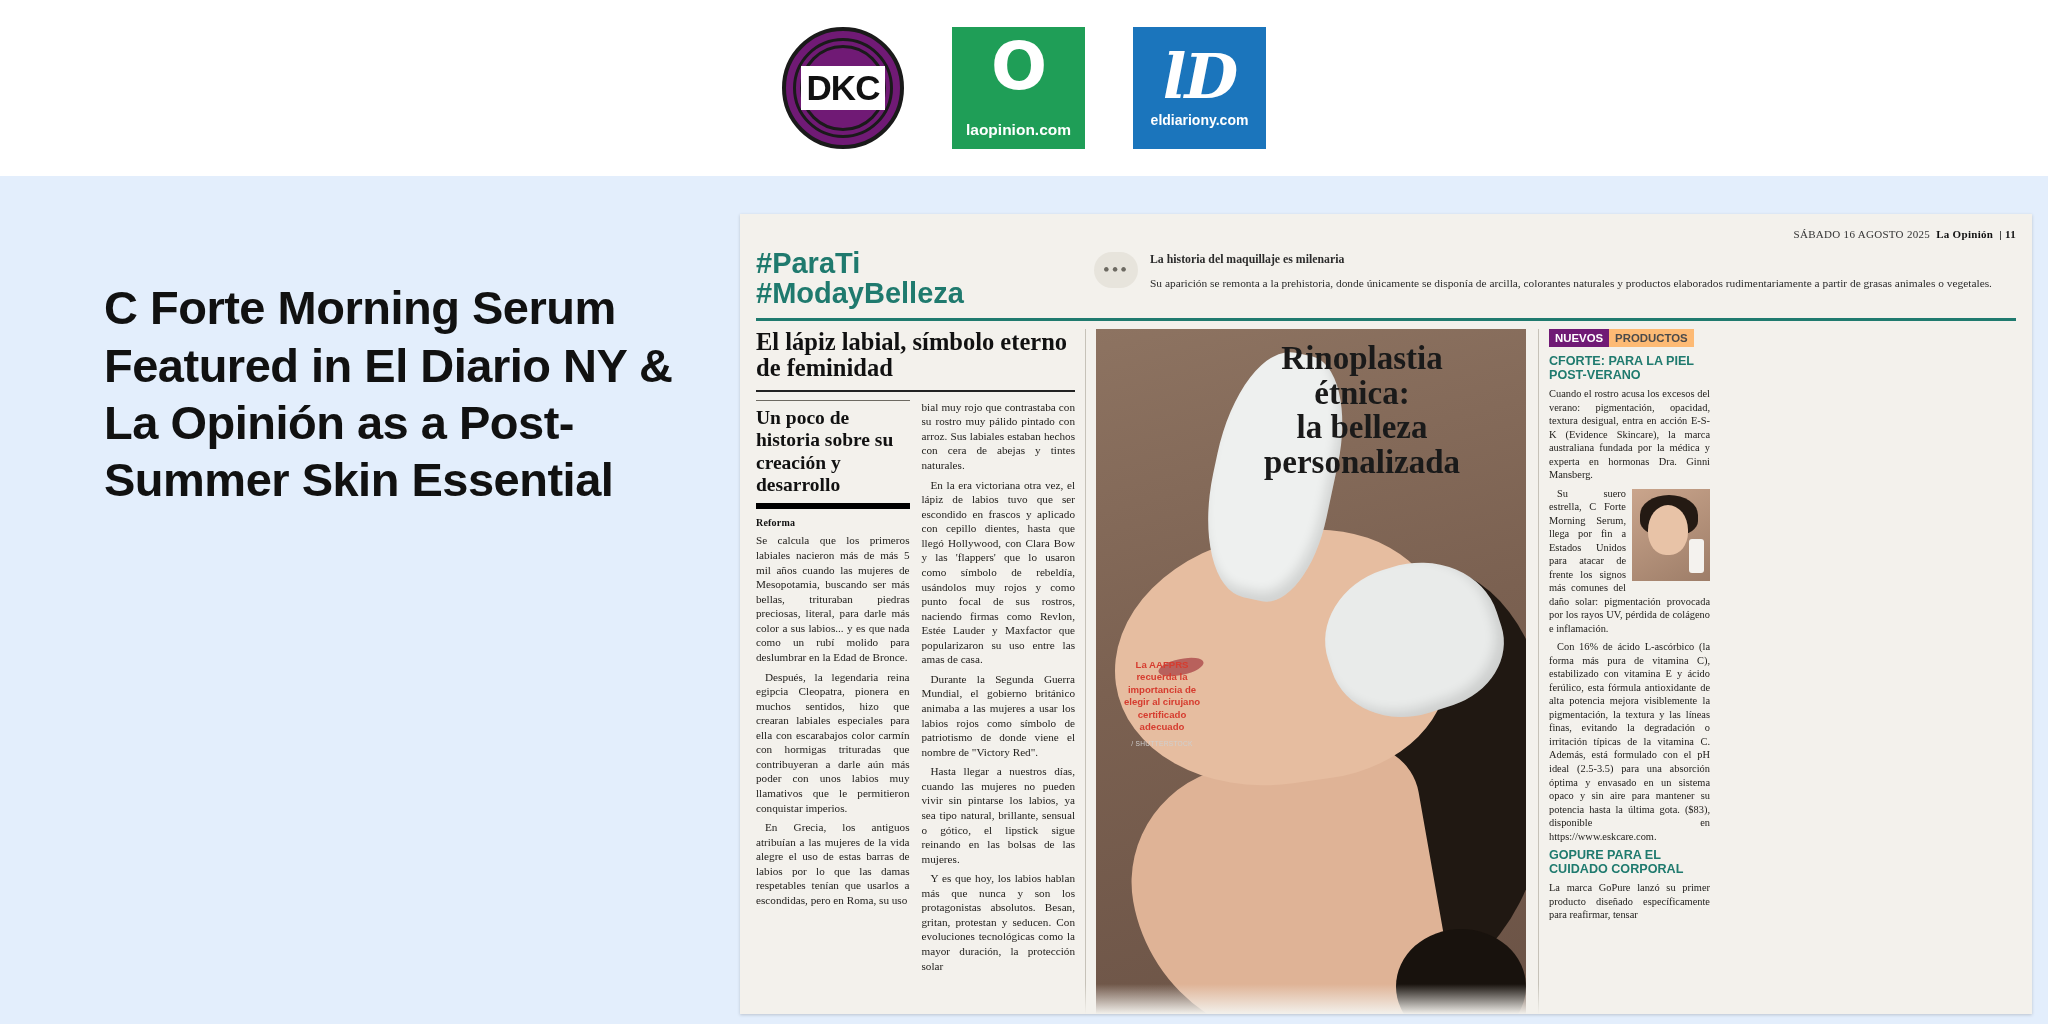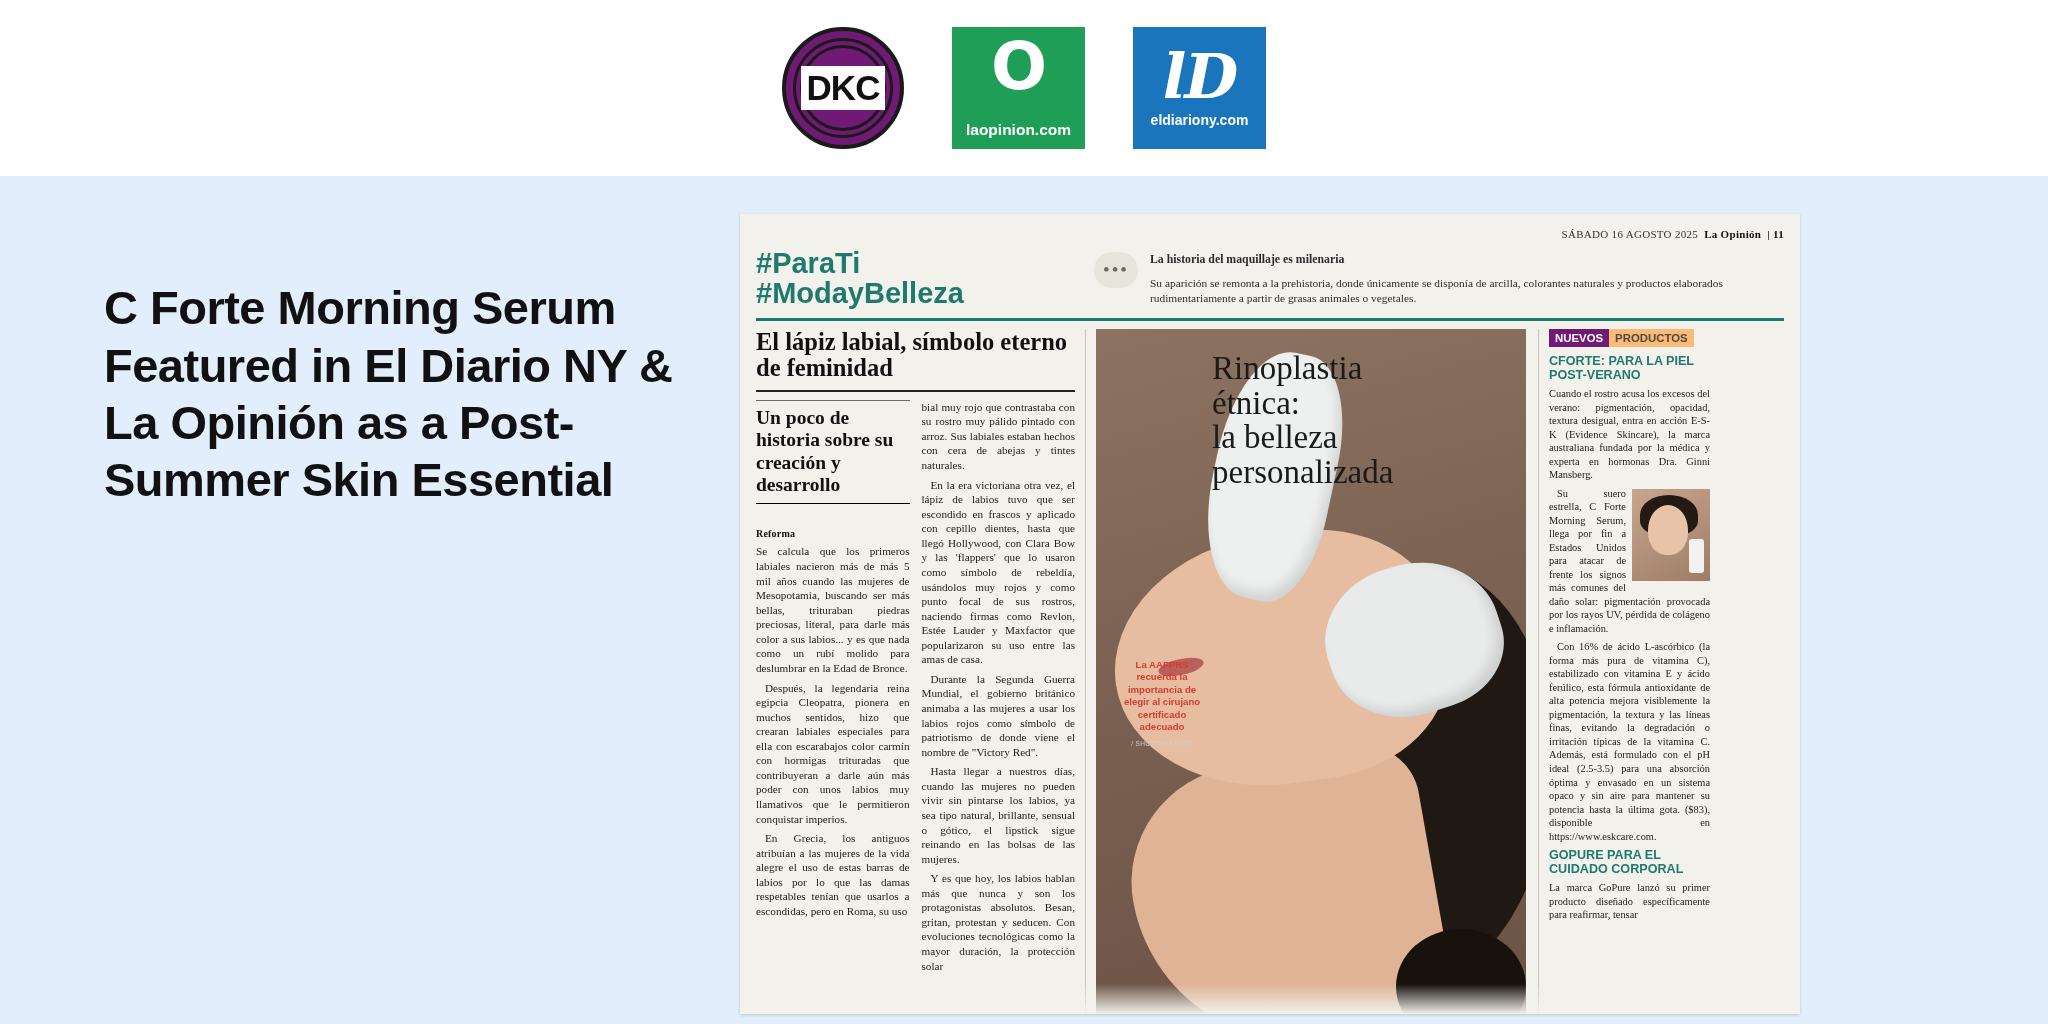--- a/index.html
+++ b/index.html
@@ -65,21 +65,21 @@
   }
 
   .headline {
     position: absolute; left: 104px; top: 72px; width: 600px;
     font-size: 47px; line-height: 1.22; font-weight: bold; color: #111;
     letter-spacing: -0.5px;
   }
 
   
   .clipping {
-    position: absolute; left: 740px; top: 38px; width: 1060px; height: 800px;
+    position: absolute; left: 740px; top: 38px; width: 1292px; height: 800px;
     background: #f3f1ec; box-shadow: 0 1px 3px rgba(0,0,0,.18);
     overflow: hidden; font-family: "Liberation Serif", serif;
   }
   .clip-inner { position: absolute; inset: 14px 16px 0 16px; }
 
   .clip-topline {
     display: flex; justify-content: flex-end; align-items: baseline;
     font-size: 11px; color: #333; letter-spacing: .3px; margin-bottom: 8px;
   }
   .clip-topline .b { font-weight: bold; color: #111; margin-left: 6px; }
@@ -108,37 +108,37 @@
   .col-left { width: 330px; padding-right: 10px; border-right: 1px solid #c6c2b8; }
   .lip-title {
     font-size: 24.5px; font-weight: bold; line-height: 1.08; color: #111;
     font-family: "Liberation Serif", serif; margin-bottom: 8px;
   }
   .lip-rule { height: 2px; background: #222; margin: 6px 0 8px; }
   .two-col-text { display: flex; gap: 12px; }
   .tc { width: 50%; }
   .poco {
     font-size: 19.5px; font-weight: bold; line-height: 1.15; color: #111;
-    border-top: 1px solid #6d6a62; border-bottom: 1px solid #000000;
-    padding: 6px 0 7px; margin-bottom: 24px;
+    border-top: 1px solid #6d6a62; border-bottom: 6px solid #000000;
+    padding: 6px 0 7px; margin-bottom: 8px;
   }
   .kicker-small { font-size: 10px; font-weight: bold; color: #111; margin-bottom: 5px; letter-spacing:.2px;}
   .bodytext { font-size: 11.2px; line-height: 1.3; color: #23211e; text-align: justify; hyphens: auto; }
   .bodytext p { margin: 0 0 5px 0; text-indent: 9px; }
   .bodytext p.first { text-indent: 0; }
 
   
   .col-center { width: 430px; position: relative; margin-left: 10px; }
   .photo {
     position: relative; width: 430px; height: 700px; overflow: hidden;
     background: linear-gradient(165deg,#8d7361 0%, #7b6151 45%, #6a5245 100%);
   }
   .rino-title {
-    position: absolute; right: 14px; top: 22px; width: 300px; text-align: left;
-    font-family: "Liberation Serif", serif; font-weight: normal;
+    position: absolute; right: 14px; top: 12px; width: 300px; text-align: center;
+    font-family: "Liberation Serif", serif; font-weight: bold;
     font-size: 33px; line-height: 1.05; color: #1a1a1a;
   }
   
   .face {
     position: absolute; left: 18px; top: 205px; width: 330px; height: 250px;
     background: #e6bda0; border-radius: 52% 42% 40% 50%;
     transform: rotate(-8deg);
   }
   .hair {
     position: absolute; left: 120px; top: 235px; width: 330px; height: 430px;

